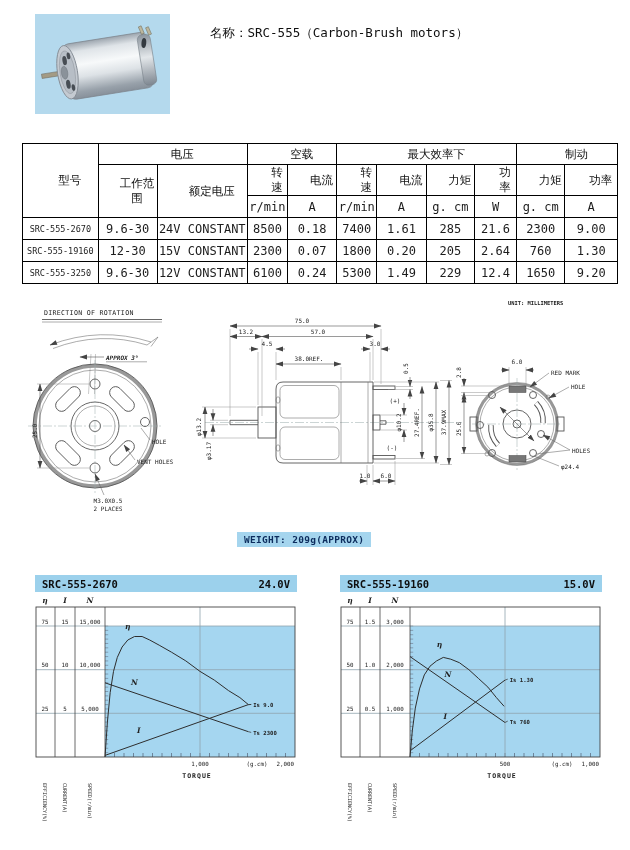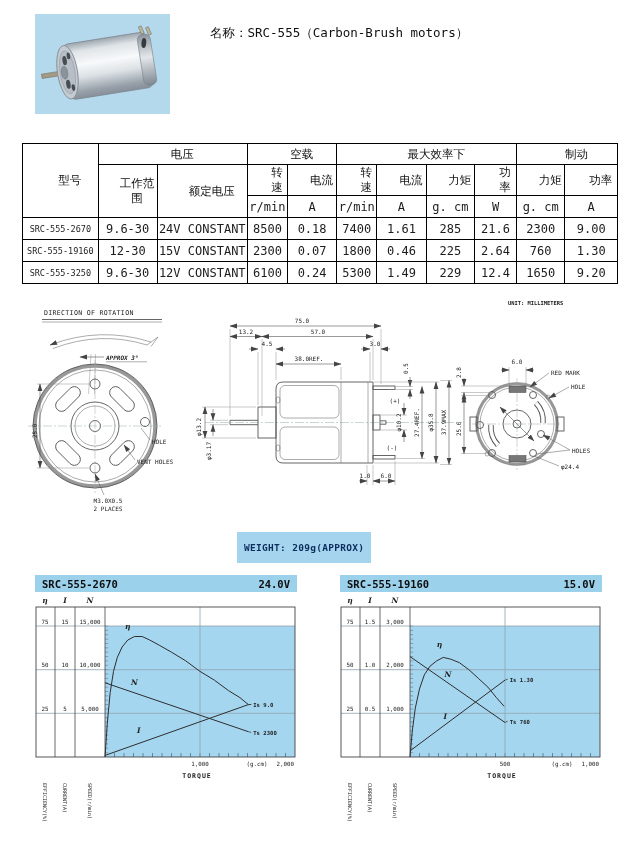--- a/index.html
+++ b/index.html
@@ -16,21 +16,21 @@
   #spec th{font-family:"Liberation Sans",sans-serif;font-size:11.5px;font-weight:normal;height:20px;padding-left:19px;}
   #spec td{font-size:12px;height:21px;color:#1c1c1c;}
   #spec td.model{font-size:8.5px;}
   
   #drawings{left:0;top:288px;width:630px;height:268px;}
   text{fill:#222;}
   .dtxt{font-family:"DejaVu Sans Mono",monospace;font-size:6px;}
   .dtxt7{font-family:"DejaVu Sans Mono",monospace;font-size:6.6px;letter-spacing:.3px;}
   
   #weight{left:237px;top:532px;background:#a5d5ee;color:#0d2d5e;font-size:9.5px;
-          font-weight:bold;padding:10px 7px;letter-spacing:.3px;}
+          font-weight:bold;padding:2px 7px;letter-spacing:.3px;}
   
   .chart{position:absolute;top:575px;width:262px;}
   .chart-head{height:17px;background:#9cd1ec;display:flex;justify-content:space-between;
               align-items:center;padding:0 7px;font-size:10.5px;font-weight:bold;color:#0e0e0e;}
   .chart svg{display:block;}
 </style>
 </head>
 <body>
 
 <div id="page">
@@ -130,22 +130,22 @@
       <td>2300</td>
       <td>9.00</td>
     </tr>
     <tr>
       <td class="model">SRC-555-19160</td>
       <td>12-30</td>
       <td>15V CONSTANT</td>
       <td>2300</td>
       <td>0.07</td>
       <td>1800</td>
-      <td>0.46</td>
-      <td>225</td>
+      <td>0.20</td>
+      <td>205</td>
       <td>2.64</td>
       <td>760</td>
       <td>1.30</td>
     </tr>
     <tr>
       <td class="model">SRC-555-3250</td>
       <td>9.6-30</td>
       <td>12V CONSTANT</td>
       <td>6100</td>
       <td>0.24</td>

